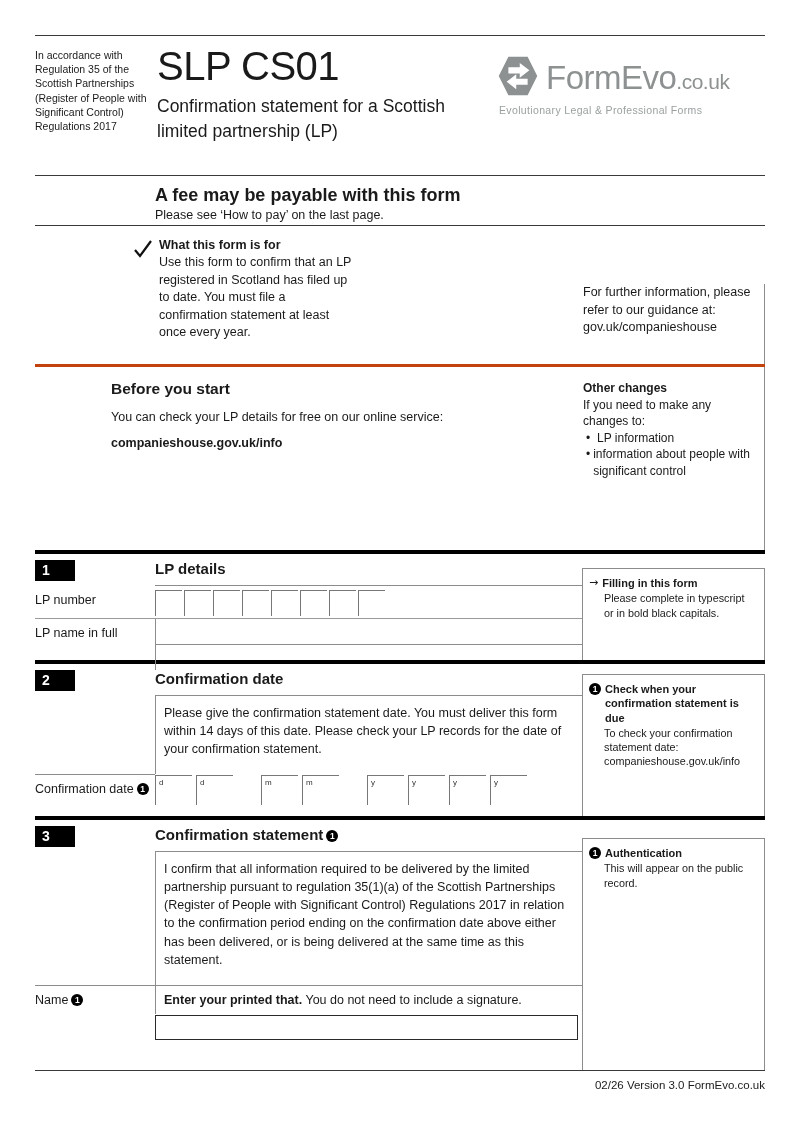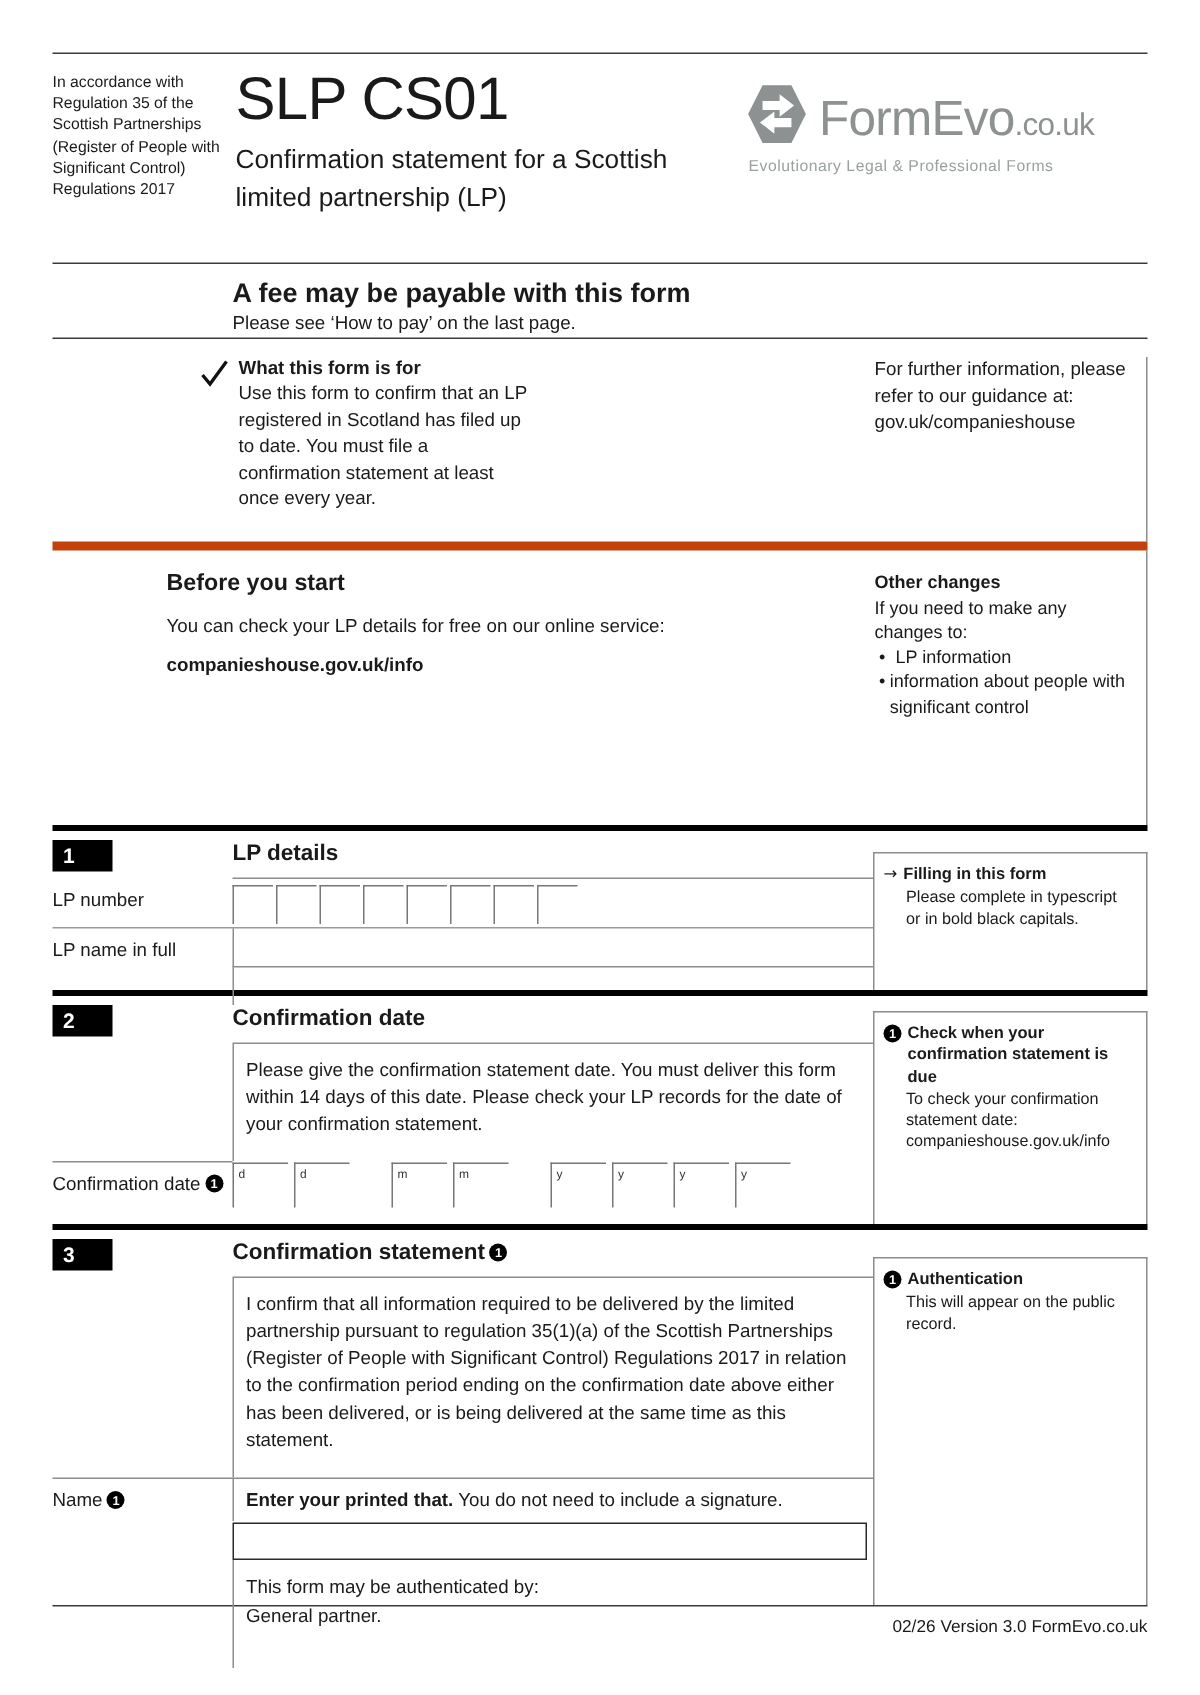--- a/index.html
+++ b/index.html
@@ -22,29 +22,29 @@
   .logo-text { font-size:33px; color:#8d9191; letter-spacing:-0.5px; }
   .logo-domain { font-size:21px; color:#8d9191; }
   .tagline { font-size:10.5px; color:#9aa0a0; letter-spacing:0.35px; margin-top:3px; padding-left:2px; }
 
   
   .fee { height:50px; border-bottom:1px solid #3a3a3a; padding:9px 0 0 120px; }
   .fee-title { font-size:18px; }
   .fee-text { font-size:12.5px; margin-top:2px; }
 
   
-  .purpose { height:141px; border-bottom:6px solid #c2410c; display:flex; padding:12px 0 0 98px; }
+  .purpose { height:141px; border-bottom:3px solid #c2410c; display:flex; padding:12px 0 0 98px; }
   .pcol { display:flex; }
   .pcol1 { width:228px; }
   .pcol2 { width:258px; padding-left:14px; }
   .picon { width:26px; padding-top:1px; }
   .ptext { flex:1; padding-right:8px; }
   .ptitle { font-size:12.5px; font-weight:700; }
   .pbody { font-size:12.5px; line-height:1.4; margin-top:2px; }
-  .pcol3 { margin-left:auto; width:182px; border-right:1px solid #8c8c8c; font-size:12.5px; line-height:1.4; padding-right:6px; }
+  .pcol3 { margin-left:auto; width:182px; border-right:1px solid #8c8c8c; font-size:12.5px; line-height:1.4; padding-right:6px;margin-top:46px; }
 
   
   .before-row { height:183px; display:flex; }
   .before-main { flex:1; margin-left:76px; padding-top:13px; }
   .before-title { font-size:15.5px; font-weight:700; }
   .before-text { font-size:12.5px; margin-top:12px; }
   .before-link { font-size:12.5px; font-weight:700; margin-top:12px; }
   .other-col { width:182px; border-right:1px solid #8c8c8c; padding:13px 6px 0 0; font-size:12px; line-height:1.38; }
   .other-title { font-weight:700; }
   .bullet-row { display:flex; }
@@ -252,24 +252,20 @@
       <div class="sec-header">
         <div class="sec-num">3</div>
         <div class="sec-title-wrap"><span class="sec-title">Confirmation statement</span><span class="fn fn-inline">1</span></div>
       </div>
       <div class="para">I confirm that all information required to be delivered by the limited partnership pursuant to regulation 35(1)(a) of the Scottish Partnerships (Register of People with Significant Control) Regulations 2017  in relation to the confirmation period ending on the confirmation date above either has been delivered, or is being delivered at the same time as this statement.</div>
       <div class="row-name">
         <div class="flabel"><span>Name</span><span class="fn fn-inline">1</span></div>
         <div class="name-instr"><span class="bold">Enter your printed that.</span><span> You do not need to include a signature.</span></div>
       </div>
       <div class="name-input"></div>
-      <div class="auth-block">
-        <div>This form may be authenticated by:</div>
-        <div>General partner.</div>
-      </div>
     </div>
     <div class="sidebar sb-mt18">
       <div class="sb-title-row">
         <span class="fn">1</span>
         <span class="sb-title">Authentication</span>
       </div>
       <div class="sb-body">This will appear on the public record.</div>
     </div>
   </div>
 

